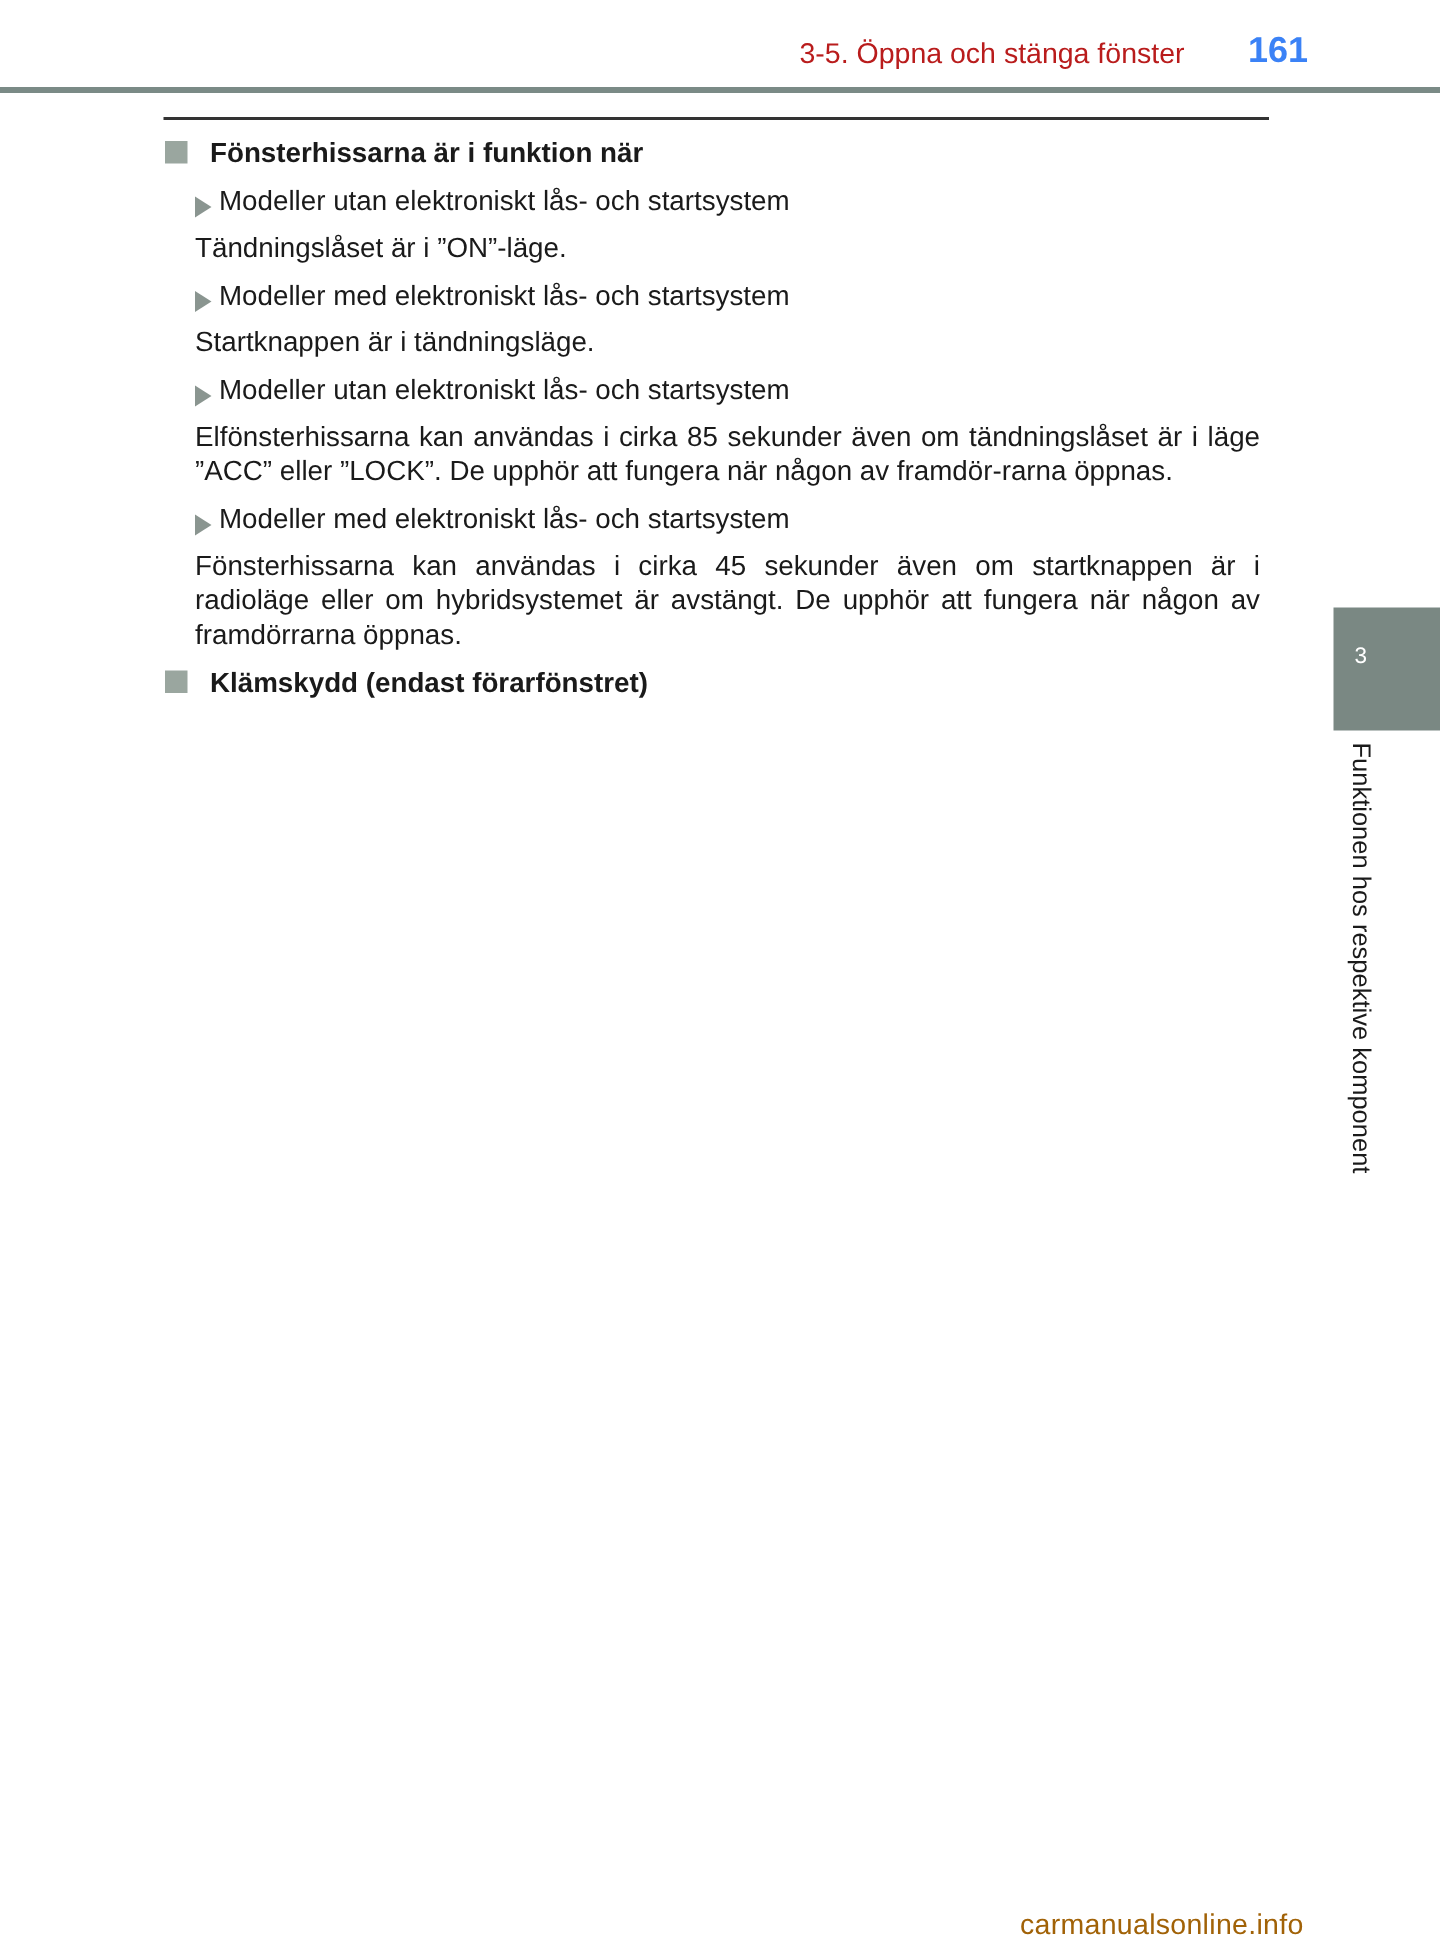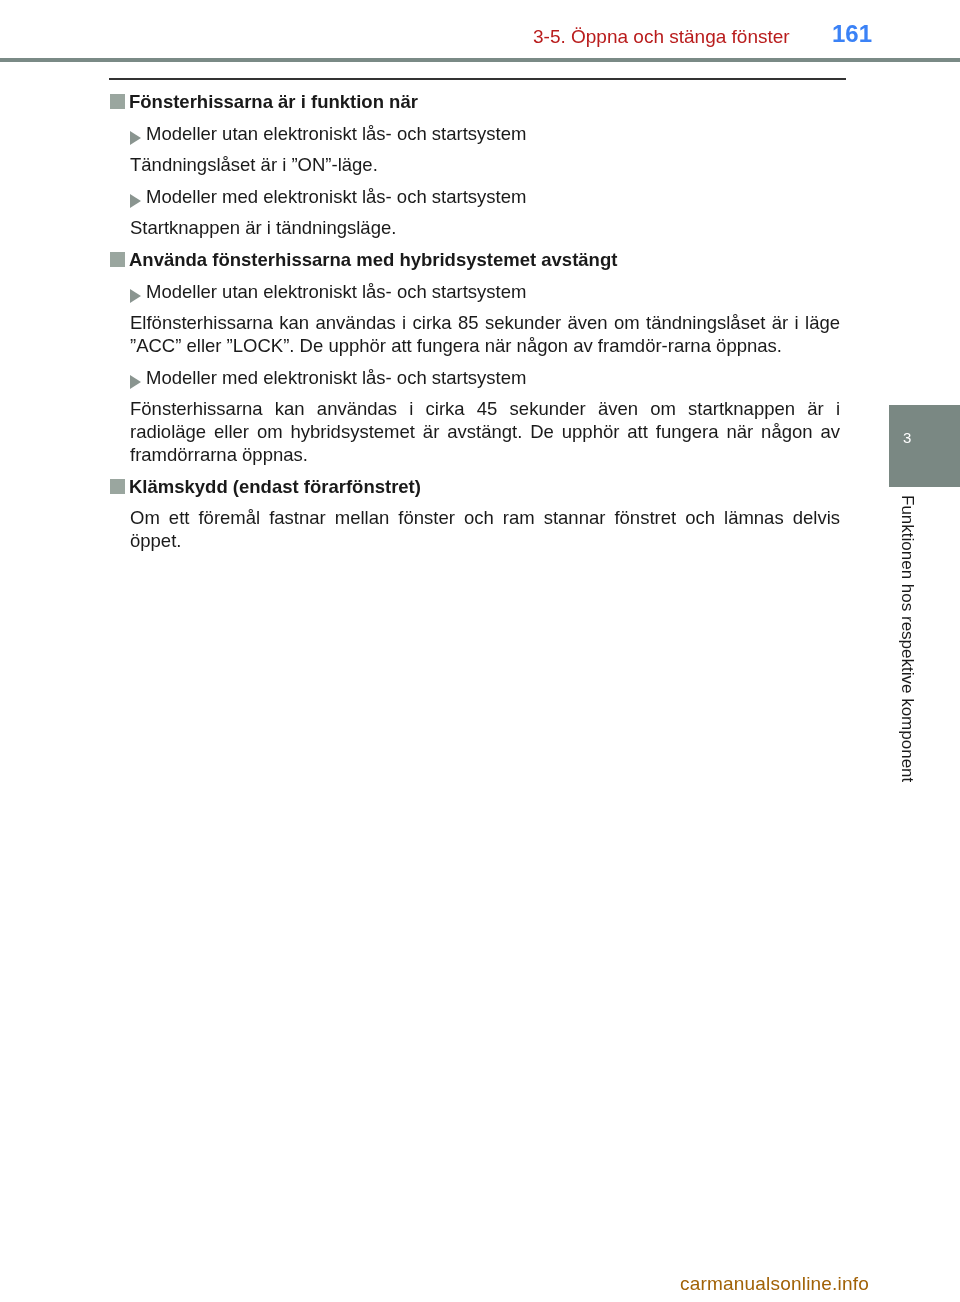--- a/index.html
+++ b/index.html
@@ -55,20 +55,21 @@
       width: 730px;
       font-size: 18.5px;
       line-height: 23px;
     }
     .heading {
       display: flex;
       align-items: center;
       font-weight: bold;
       margin: 0 0 8px 0;
       height: 24px;
+      gap: 11px;
     }
     .heading .square {
       display: inline-block;
       width: 15px;
       height: 15px;
       background: #9aa69f;
       margin-right: 4px;
       flex: 0 0 auto;
     }
     .sub {
@@ -149,42 +150,37 @@
     </div>
     <div class="para">Tändningslåset är i ”ON”-läge.</div>
     <div class="sub">
       <span class="triangle"></span>
       <span>Modeller med elektroniskt lås- och startsystem</span>
     </div>
     <div class="para">Startknappen är i tändningsläge.</div>
   </div>
 
   <div>
-    <div class="heading">
-      <span class="square"></span>
-      <span>Använda fönsterhissarna med hybridsystemet avstängt</span>
-    </div>
     <div class="sub">
       <span class="triangle"></span>
       <span>Modeller utan elektroniskt lås- och startsystem</span>
     </div>
     <div class="para">Elfönsterhissarna kan användas i cirka 85 sekunder även om tändningslåset är i läge ”ACC” eller ”LOCK”. De upphör att fungera när någon av framdör-rarna öppnas.</div>
     <div class="sub">
       <span class="triangle"></span>
       <span>Modeller med elektroniskt lås- och startsystem</span>
     </div>
     <div class="para">Fönsterhissarna kan användas i cirka 45 sekunder även om startknappen är i radioläge eller om hybridsystemet är avstängt. De upphör att fungera när någon av framdörrarna öppnas.</div>
   </div>
 
   <div>
     <div class="heading">
       <span class="square"></span>
       <span>Klämskydd (endast förarfönstret)</span>
     </div>
-    <div class="para">Om ett föremål fastnar mellan fönster och ram stannar fönstret och lämnas delvis öppet.</div>
   </div>
 </div>
 
 <div class="side-tab">
   <span class="side-tab-num">3</span>
 </div>
 <div class="side-label">Funktionen hos respektive komponent</div>
 
 <div class="watermark">carmanualsonline.info</div>
 

